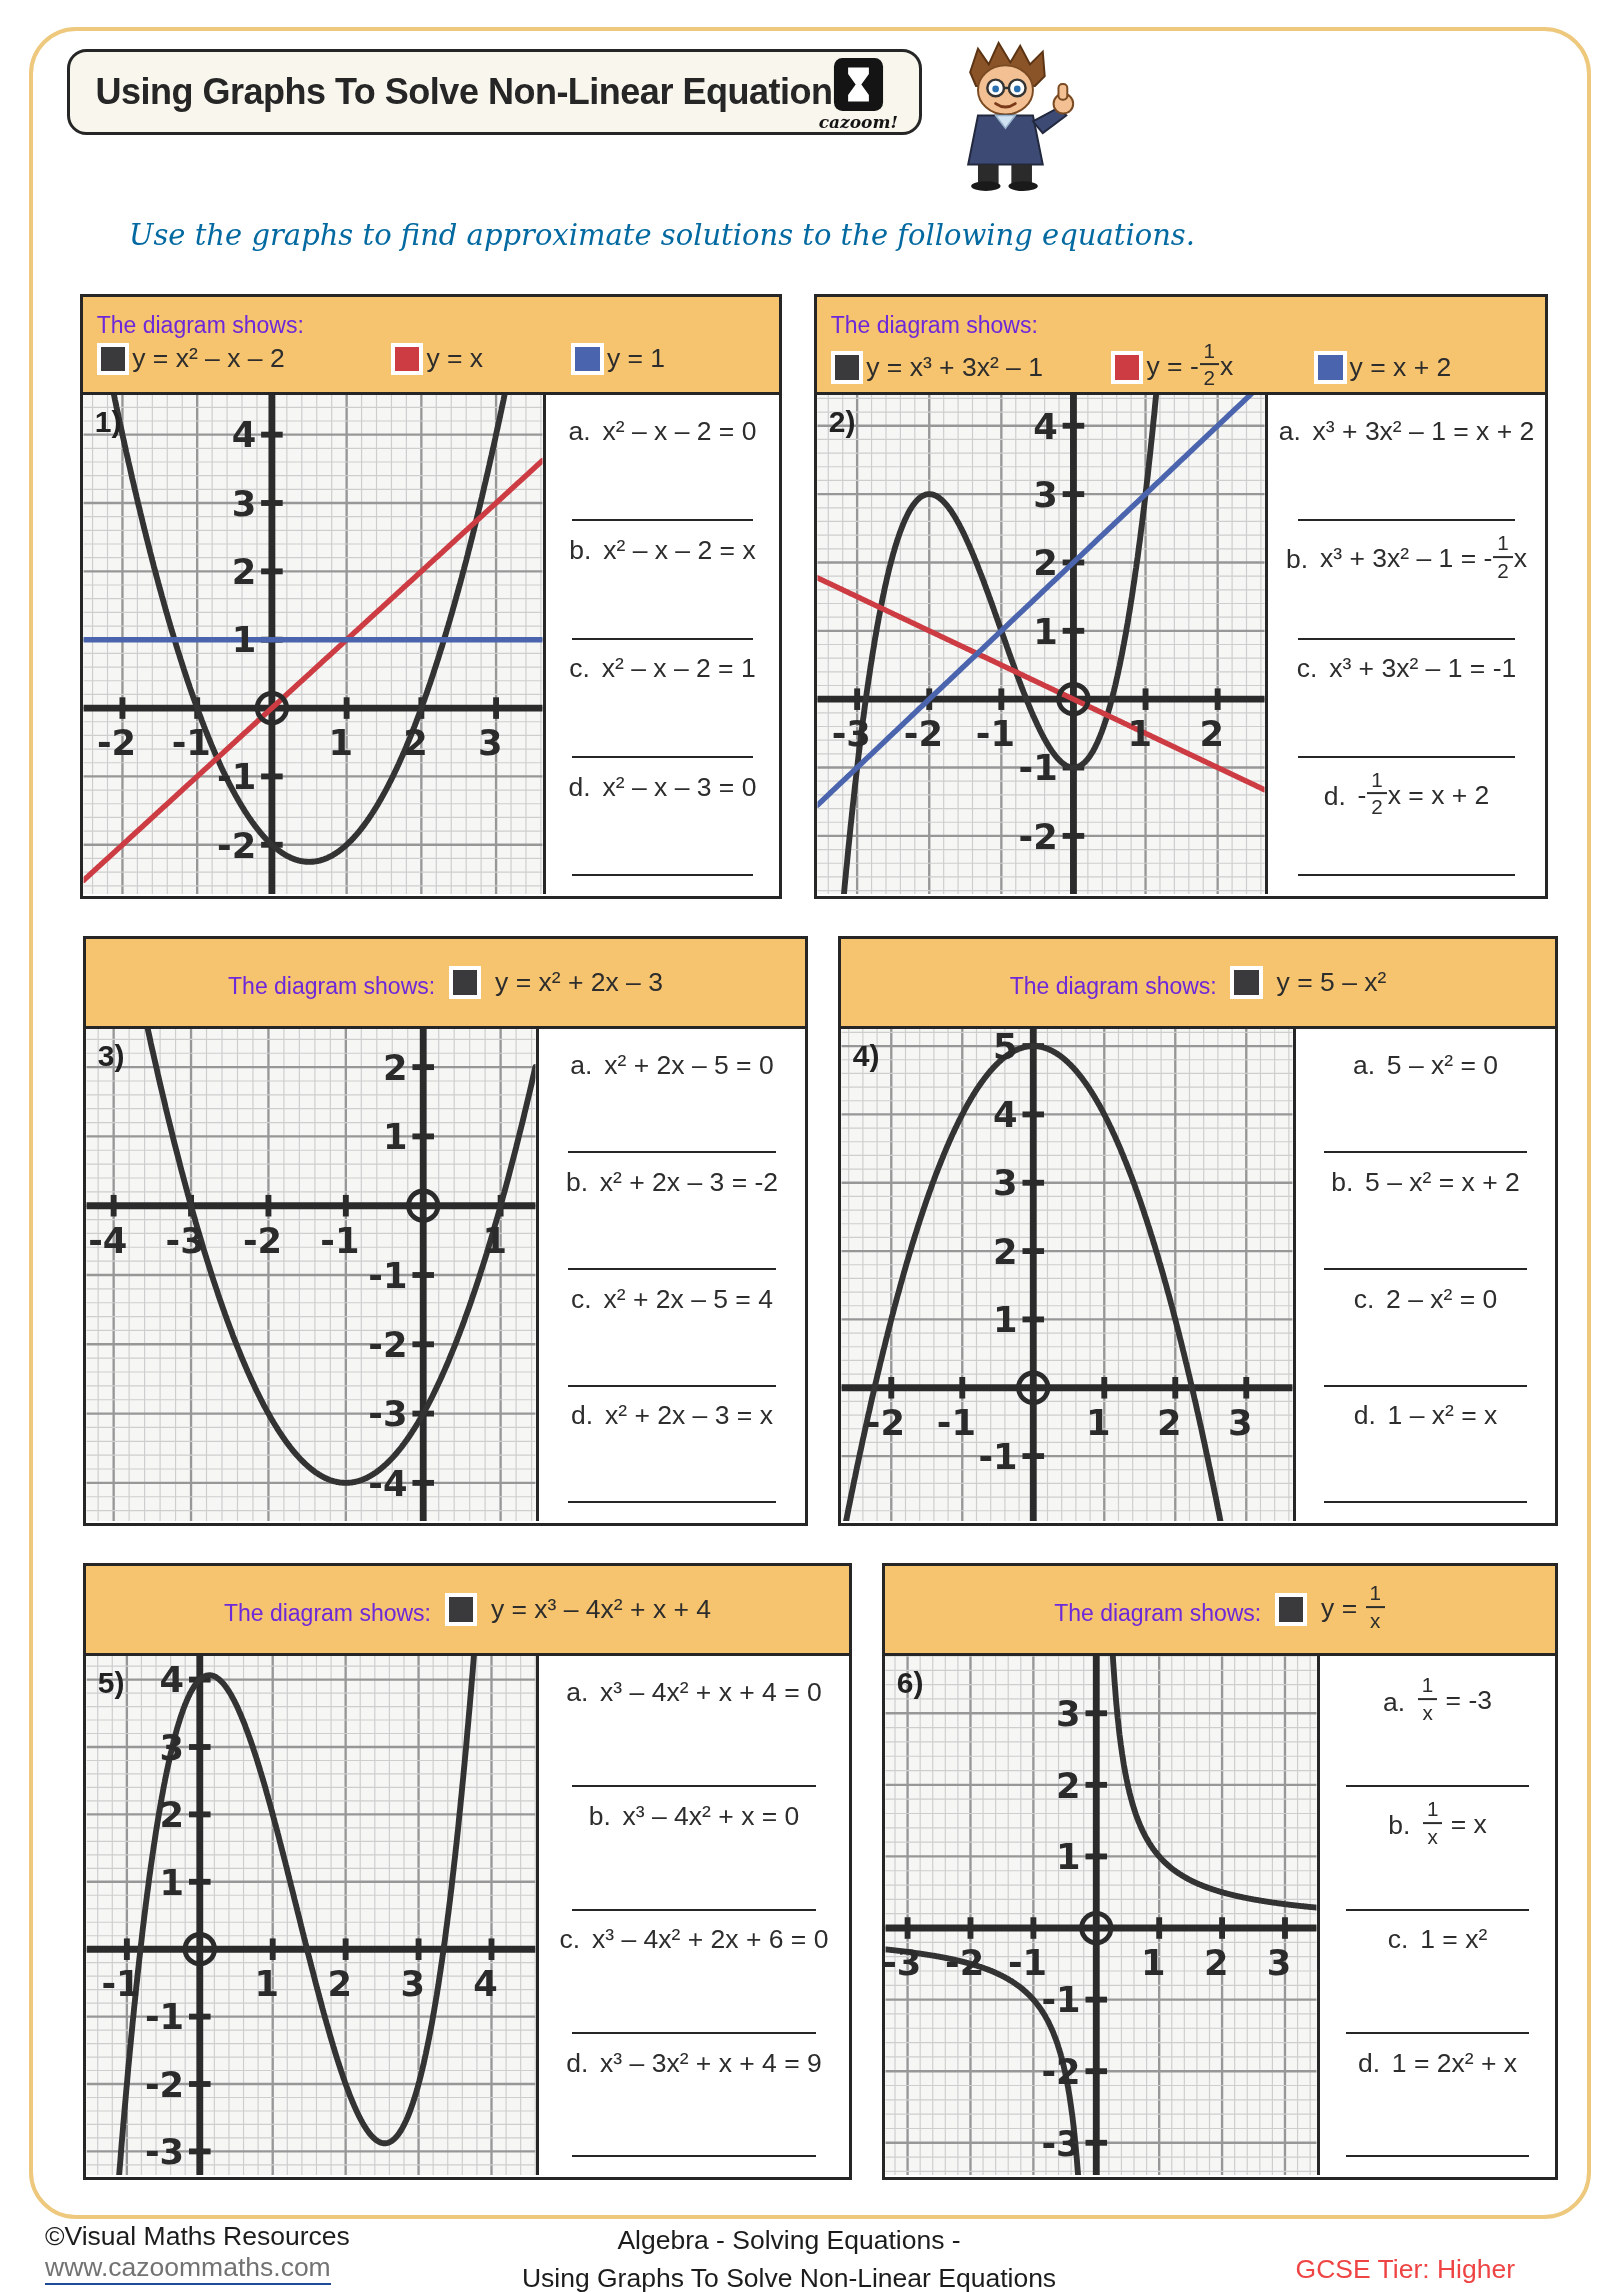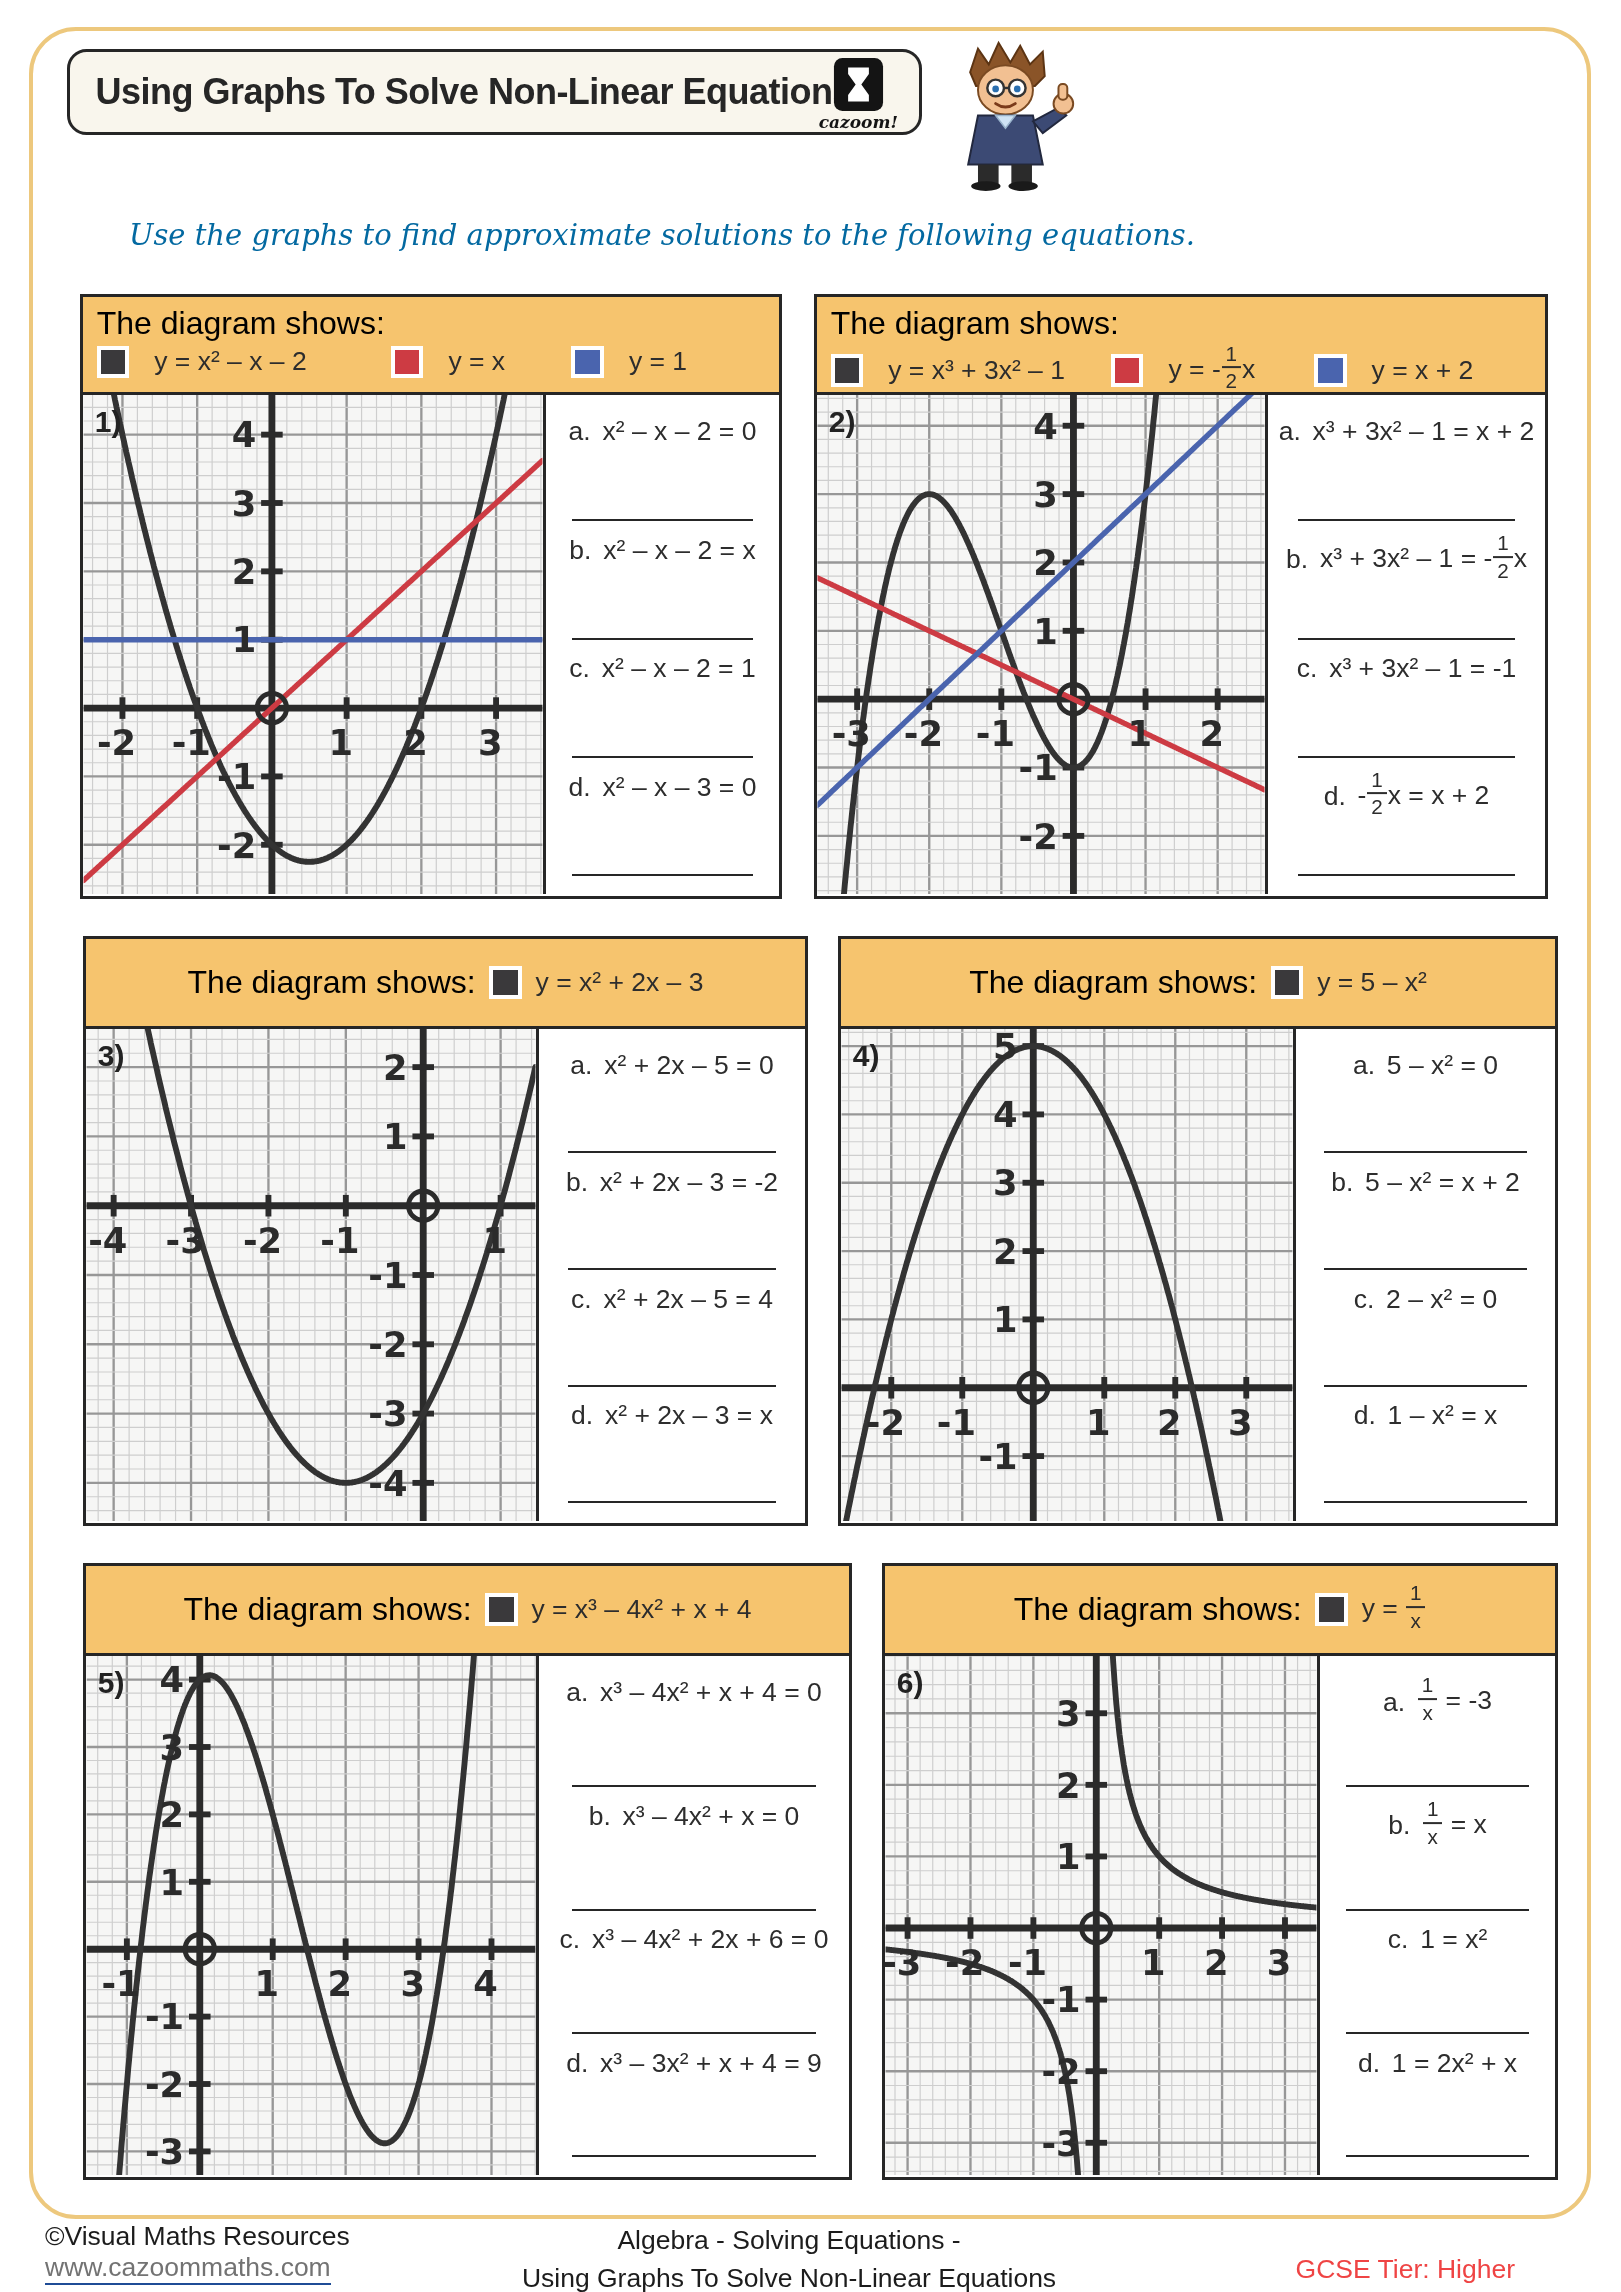--- a/index.html
+++ b/index.html
@@ -25,25 +25,25 @@
   .panel{position:absolute;border:3.9px solid #262626;background:#ffffff;box-sizing:border-box;}
   .p1{left:80px;top:294px;width:702px;height:605px;}
   .p2{left:814px;top:294px;width:734px;height:605px;}
   .p3{left:83px;top:936px;width:725px;height:590px;}
   .p4{left:838px;top:936px;width:720px;height:590px;}
   .p5{left:83px;top:1563px;width:769px;height:617px;}
   .p6{left:882px;top:1563px;width:676px;height:617px;}
   .phead{background:#f6c46e;border-bottom:3.9px solid #262626;box-sizing:border-box;}
   .phead.two{height:98px;padding:7.8px 13.7px 0;}
   .phead.one{height:90px;display:flex;align-items:center;justify-content:center;}
-  .phead-title{font-size:32px;color:#000000;}
+  .phead-title{font-size:23px;color:#6d28d9;margin-top:7px;}
   .legend-row{display:grid;margin-top:3.9px;align-items:center;}
   .p1 .legend-row{grid-template-columns:44% 27% 29%;}
   .p2 .legend-row{grid-template-columns:40% 29% 31%;}
-  .legend-item{display:flex;align-items:center;gap:25px;}
+  .legend-item{display:flex;align-items:center;gap:3px;}
   .sq{width:24.5px;height:24.5px;border:4.9px solid #ffffff;display:inline-block;flex:none;}
   .leg-label{font-size:26.5px;white-space:nowrap;color:#2d2d2d;}
   .phead-center{display:flex;align-items:center;gap:13.7px;font-size:26.5px;}
   .pbody{display:flex;}
   .p1 .pbody,.p2 .pbody{height:499px;}
   .p3 .pbody,.p4 .pbody{height:492px;}
   .p5 .pbody,.p6 .pbody{height:519px;}
   .graph-area{position:relative;background:#f6f6f5;border-right:3.9px solid #262626;box-sizing:border-box;flex:none;}
   .p1 .graph-area{width:463px;}
   .p2 .graph-area{width:451px;}

